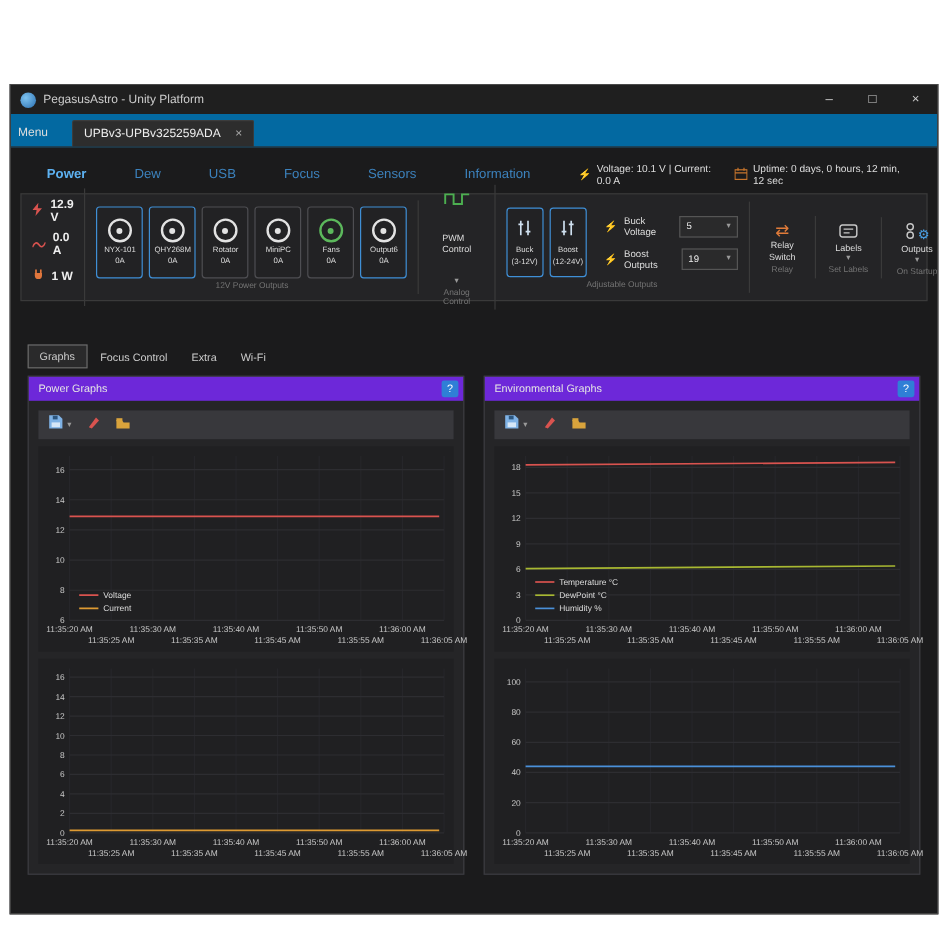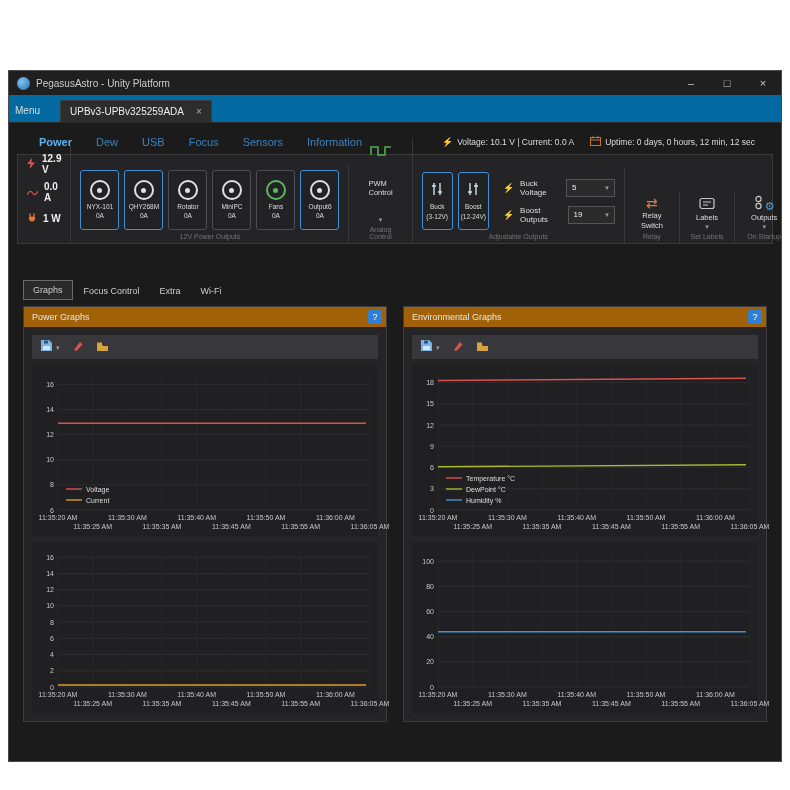--- a/index.html
+++ b/index.html
@@ -12,29 +12,29 @@
   .wincontrols{margin-left:auto;display:flex;height:100%;}
   .winbtn{width:36px;display:flex;align-items:center;justify-content:center;font-size:11px;color:#cccccc;cursor:default;}
 
   
   .menurow{height:27px;background:#0369a1;display:flex;align-items:flex-end;padding-left:0;gap:14px;font-size:10px;border-bottom:1px solid #2c2c2c;flex:0 0 auto;}
   .menu{padding:6px 6px;color:#dddddd;}
   .doctab{background:#2d2d2d;border:1px solid #3c3c3c;border-bottom:none;padding:5px 9px;display:flex;gap:12px;align-items:center;font-size:10px;color:#eeeeee;border-radius:2px 2px 0 0;}
   .tabclose{color:#aaaaaa;font-size:10px;}
 
   
-  .ribbontabs{display:flex;align-items:center;padding:12px 26px 6px 30px;font-size:11px;gap:24px;flex:0 0 auto;justify-content:space-between;}
+  .ribbontabs{display:flex;align-items:center;padding:12px 26px 6px 30px;font-size:11px;gap:40px;flex:0 0 auto;justify-content:space-between;}
   .rtab{color:#3c82bd;}
   .rtab.active{color:#5db2f2;font-weight:bold;}
   .statusarea{margin-left:auto;display:flex;gap:16px;font-size:8.5px;color:#dddddd;align-items:center;}
   .statusitem{display:flex;align-items:center;gap:4px;}
   .boltstat{color:#c8c8c8;font-size:9px;}
 
   
-  .ribbon{margin:0 8px;border:1px solid #3a3a3a;background:#242426;display:flex;align-items:flex-end;height:88px;flex:0 0 auto;}
+  .ribbon{margin:0 8px;border:1px solid #3a3a3a;background:#242426;display:flex;align-items:center;height:88px;flex:0 0 auto;}
   .rgroup{display:flex;flex-direction:column;padding:5px 9px 2px;border-right:1px solid #3a3a3a;}
   .gbody{flex:1;display:flex;align-items:center;gap:5px;}
   .glabel{text-align:center;font-size:7px;color:#747474;padding:3px 0 1px;}
 
   .readrow{display:flex;align-items:center;gap:6px;margin:3px 0;}
   .readval{font-size:10px;font-weight:bold;color:#eeeeee;}
 
   .outbtn{width:37px;height:58px;border:1px solid #4e4e52;border-radius:3px;background:#222224;display:flex;flex-direction:column;align-items:center;justify-content:center;}
   .outbtn.on{border-color:#3f8fd6;}
   .ring{width:16px;height:16px;border:2px solid #e2e2e2;border-radius:50%;display:flex;align-items:center;justify-content:center;margin-bottom:3px;}
@@ -59,21 +59,21 @@
   .iconrow{display:flex;align-items:flex-end;gap:1px;}
 
   
   .contenttabs{display:flex;gap:2px;padding:16px 0 0 14px;font-size:9px;flex:0 0 auto;align-items:flex-end;}
   .ctab{padding:4px 9px;color:#cccccc;}
   .ctab.active{border:1px solid #6a6a6a;background:#2a2a2b;margin-top:20px;}
 
   
   .panels{display:flex;gap:16px;padding:6px 14px 0 14px;flex:0 0 auto;}
   .panel{flex:1;border:1px solid #3c3c41;background:#252527;height:414px;display:flex;flex-direction:column;min-width:0;}
-  .phead{height:20px;background:#a16207;display:flex;align-items:center;padding:0 4px 0 8px;font-size:9px;color:#e5e5e5;flex:0 0 auto;}
+  .phead{height:20px;background:#6d28d9;display:flex;align-items:center;padding:0 4px 0 8px;font-size:9px;color:#e5e5e5;flex:0 0 auto;}
   .phelp{margin-left:auto;width:14px;height:14px;background:#2f7fd6;color:#ffffff;display:flex;align-items:center;justify-content:center;font-size:9px;border-radius:2px;}
   .ptools{height:24px;background:#38383c;margin:8px 8px 0 8px;display:flex;align-items:center;gap:12px;padding:0 8px;flex:0 0 auto;}
   .tool{display:flex;align-items:center;gap:3px;}
   .chartwrap{flex:1;margin:6px 8px 8px 8px;display:flex;flex-direction:column;gap:6px;min-height:0;}
   .chartbox{flex:1;position:relative;background:#202022;min-height:0;}
   .chartbox svg{position:absolute;left:0;top:0;overflow:visible;}
   svg text{font-family:"Liberation Sans",sans-serif;}
 </style>
 </head>
 <body>

